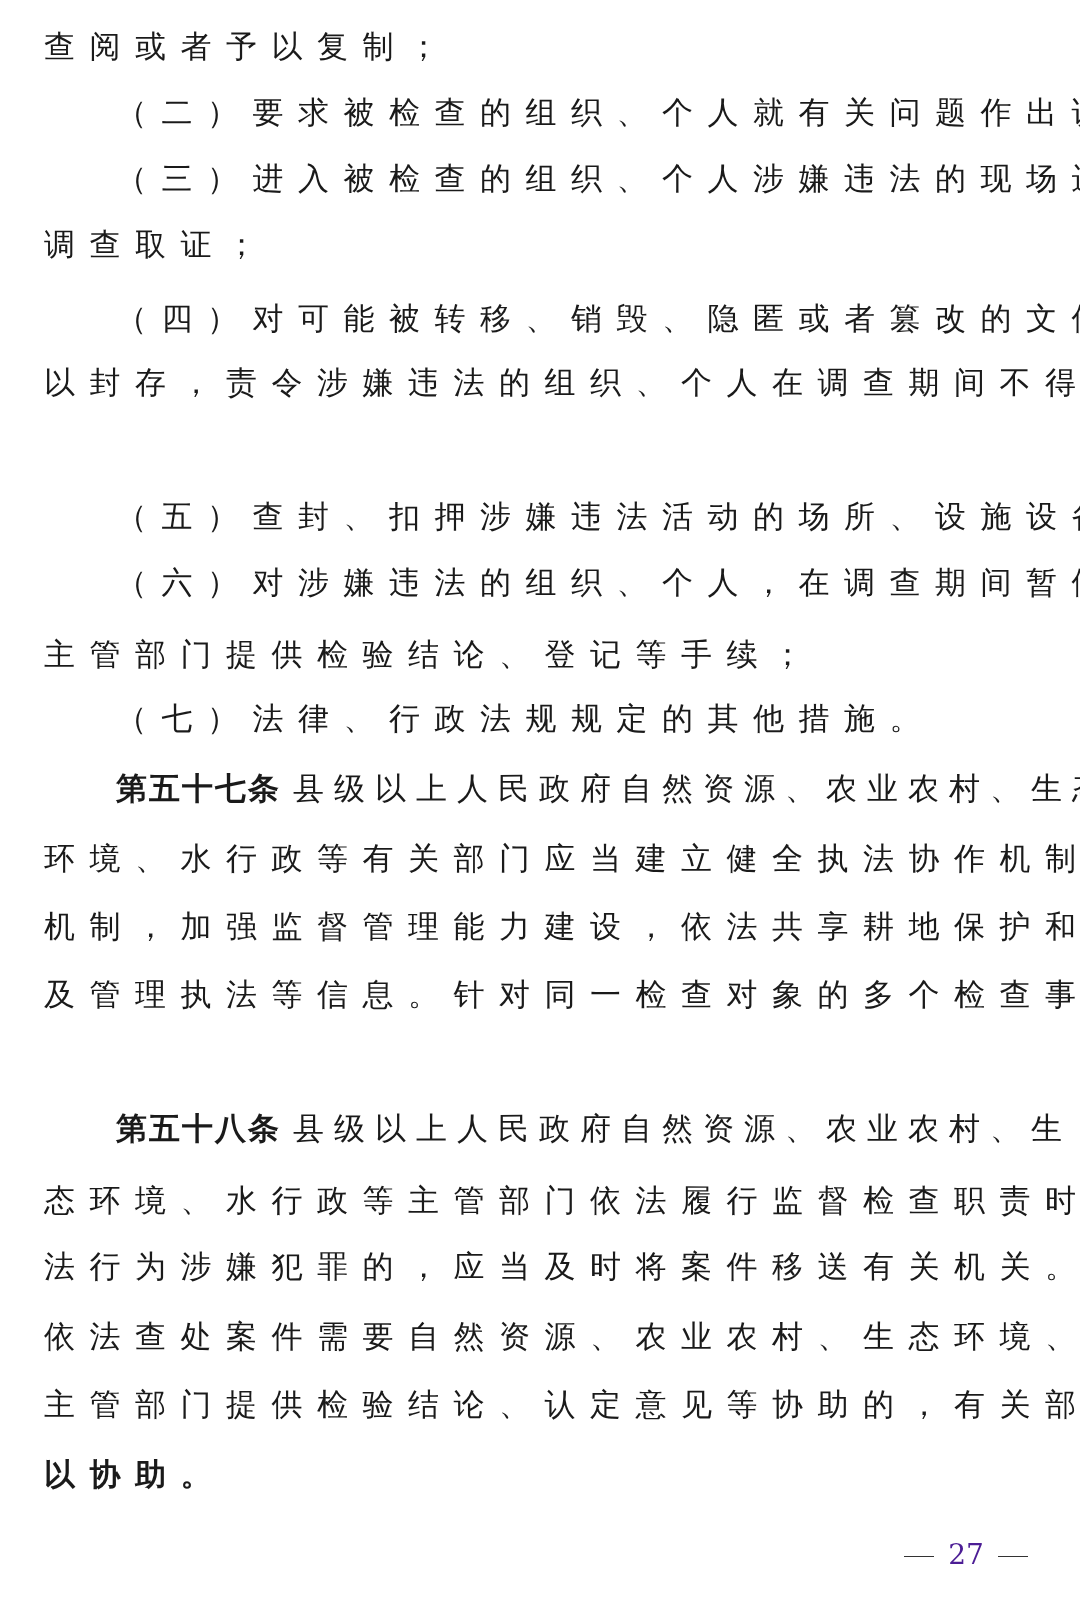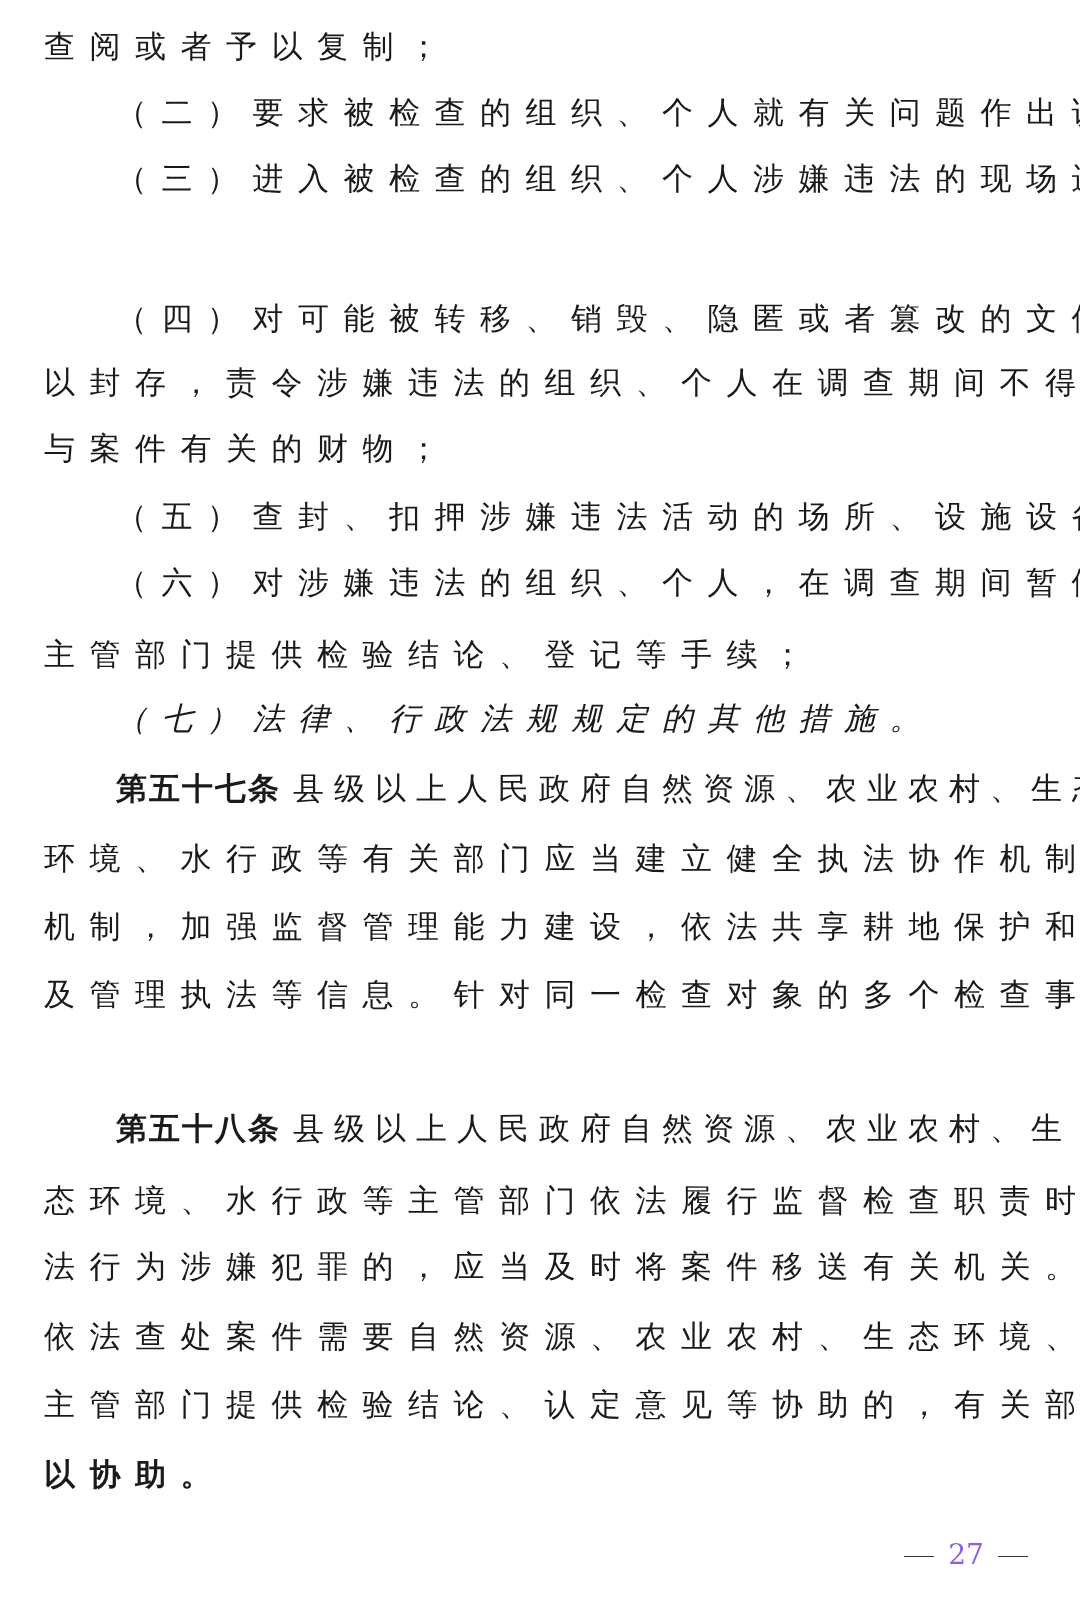--- a/index.html
+++ b/index.html
@@ -48,46 +48,46 @@
       margin-right: 12px;
     }
     .page-num {
       position: absolute;
       left: 870px;
       top: 1538px;
       width: 160px;
       font-size: 28px;
       line-height: 34px;
       text-align: center;
-      color: #8b5cf6;
+      color: #4c1d95;
       white-space: nowrap;
     }
     .page-num .dash {
       display: inline-block;
       width: 30px;
       border-top: 1.5px solid #333;
       vertical-align: middle;
       margin: 0 14px;
     }
   </style>
 </head>
 <body>
 
 <div class="page">
 
   <div class="line last" style="top:26px;">查阅或者予以复制；</div>
   <div class="line indent last" style="top:92px;">（二）要求被检查的组织、个人就有关问题作出说明；</div>
   <div class="line indent" style="top:158px;">（三）进入被检查的组织、个人涉嫌违法的现场进行勘测、</div>
+  <div class="line last" style="top:224px;">调查取证；</div>
   <div class="line indent" style="top:298px;">（四）对可能被转移、销毁、隐匿或者篡改的文件、资料予</div>
   <div class="line" style="top:362px;">以封存，责令涉嫌违法的组织、个人在调查期间不得变卖、转移</div>
-  <div class="line last" style="top:428px;">与案件有关的财物；</div>
   <div class="line indent" style="top:496px;">（五）查封、扣押涉嫌违法活动的场所、设施设备或者财物；</div>
   <div class="line indent" style="top:562px;">（六）对涉嫌违法的组织、个人，在调查期间暂停办理与该</div>
   <div class="line last" style="top:634px;">主管部门提供检验结论、登记等手续；</div>
-  <div class="line indent last" style="top:698px;font-style:italic;">（七）法律、行政法规规定的其他措施。</div>
+  <div class="line indent last" style="top:698px;">（七）法律、行政法规规定的其他措施。</div>
 
   <div class="line indent" style="top:768px; letter-spacing:10px;">
     <span class="art-head">第五十七条</span><span>县级以上人民政府自然资源、农业农村、生态</span>
   </div>
   <div class="line" style="top:838px;">环境、水行政等有关部门应当建立健全执法协作机制和信息共享</div>
   <div class="line" style="top:906px;">机制，加强监督管理能力建设，依法共享耕地保护和质量提升以</div>
   <div class="line" style="top:974px;">及管理执法等信息。针对同一检查对象的多个检查事项，应当尽</div>
 
   <div class="line indent" style="top:1108px; letter-spacing:10px;">
     <span class="art-head">第五十八条</span><span>县级以上人民政府自然资源、农业农村、生</span>

